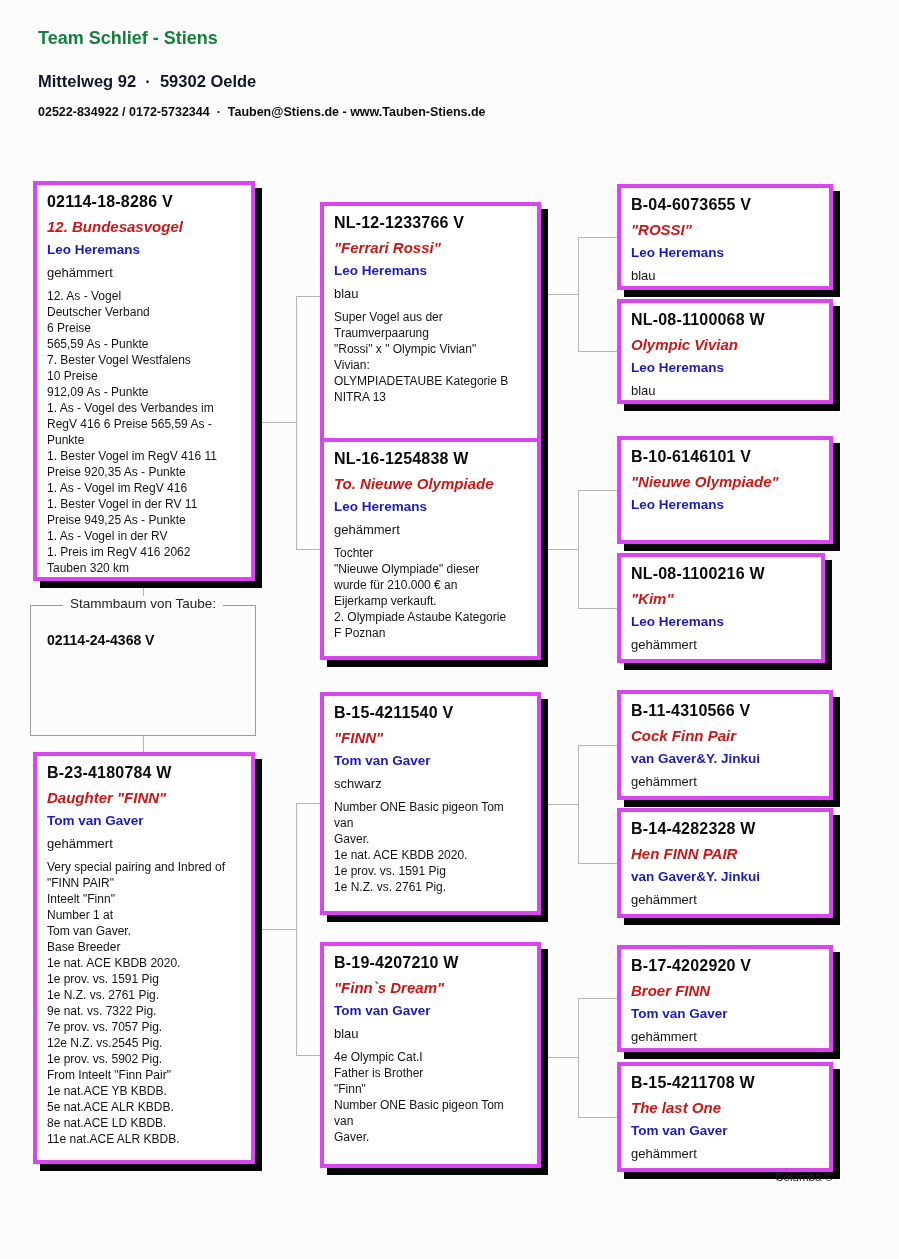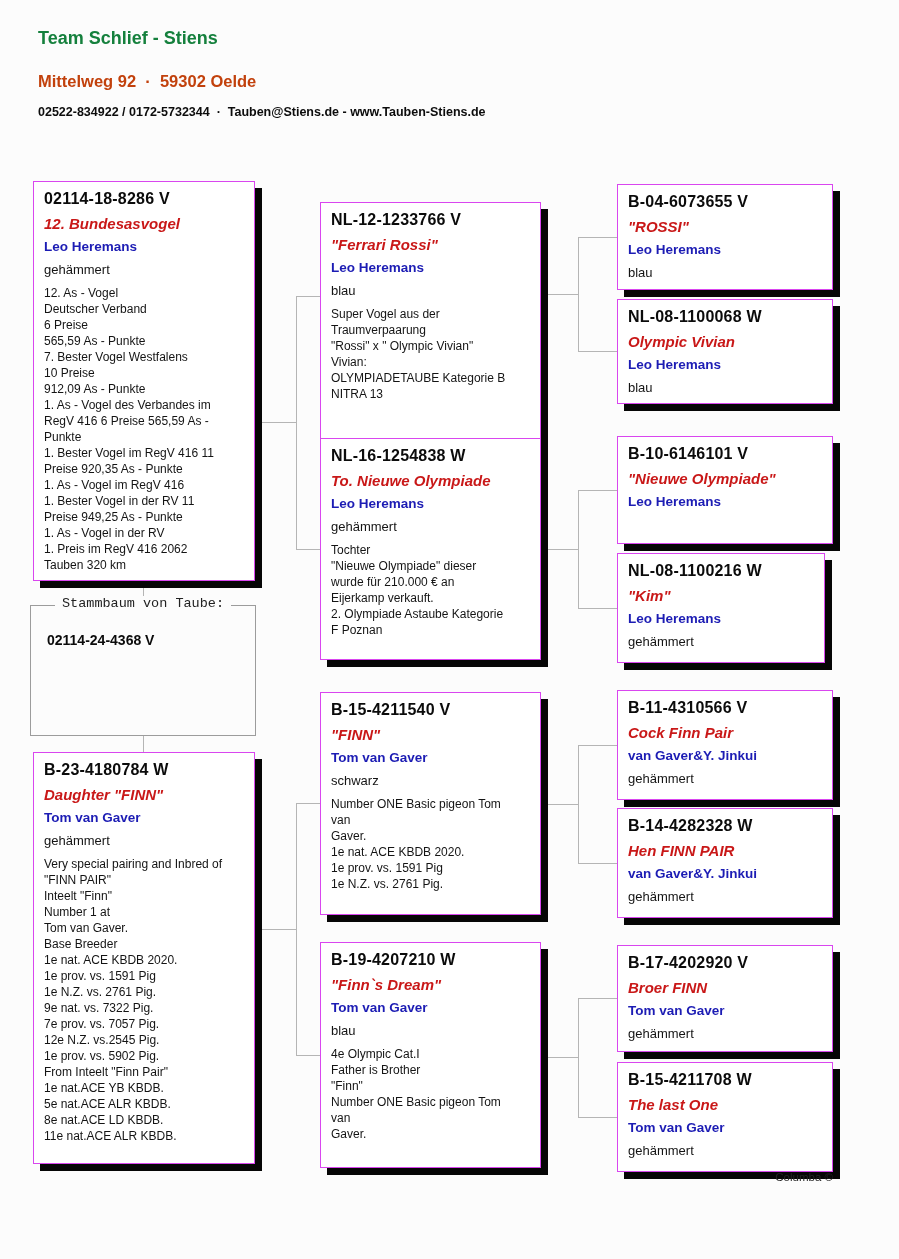--- a/index.html
+++ b/index.html
@@ -3,41 +3,41 @@
 <meta charset="utf-8">
 <style>
   html,body { margin:0; padding:0; background:#e8e8e8; }
   .page {
     position:relative; width:899px; height:1259px; margin:0 auto;
     background:#fcfcfc; font-family:"Liberation Sans", sans-serif; color:#111;
     overflow:hidden;
   }
   
   .hdr-team   { position:absolute; left:38px; top:28px;  font-size:18px; font-weight:bold; color:#15803d; }
-  .hdr-addr   { position:absolute; left:38px; top:72px;  font-size:16.5px; font-weight:bold; color:#c2410c; white-space:pre; }
+  .hdr-addr   { position:absolute; left:38px; top:72px;  font-size:16.5px; font-weight:bold; color:#0f172a; white-space:pre; }
   .hdr-contact{ position:absolute; left:38px; top:105px; font-size:12.5px; font-weight:bold; color:#0c0c0c; white-space:pre; }
   
   .pbox {
     position:absolute; box-sizing:border-box; background:#ffffff;
-    border:1px solid #d946ef; box-shadow:7px 7px 0 #060606;
+    border:4px solid #d946ef; box-shadow:7px 7px 0 #060606;
     padding:8px 10px; overflow:hidden;
   }
   .ring    { font-size:16px;   font-weight:bold; color:#0b0b0b; margin-bottom:7px; letter-spacing:.2px; }
   .pname   { font-size:15px;   font-weight:bold; font-style:italic; color:#c91818; margin-bottom:7px; }
   .breeder { font-size:13.5px; font-weight:bold; color:#1c1cb4; margin-bottom:8px; }
   .pcolor  { font-size:13px;   color:#141414; margin-bottom:8px; min-height:15px; }
   .pdetails{ font-size:12px;   line-height:16px; color:#141414; white-space:pre-line; }
   
   .subject {
     position:absolute; left:30px; top:605px; width:226px; height:131px;
     box-sizing:border-box; border:1px solid #9c9c9c; background:#fcfcfc;
   }
   .subject-legend {
     position:absolute; top:-10px; left:50%; transform:translateX(-50%);
-    background:#fcfcfc; padding:0 7px; font-size:13.5px; color:#222; white-space:nowrap;font-family:Liberation Mono, monospace;
+    background:#fcfcfc; padding:0 7px; font-size:13.5px; color:#222; white-space:nowrap;
   }
   .subject-ring { margin:26px 0 0 16px; font-size:14px; font-weight:bold; color:#0b0b0b; }
   
   .cl { position:absolute; background:#b5b5b5; }
   .clh { height:1px; }
   .clv { width:1px; }
   
   .credit { position:absolute; left:617px; top:1171px; width:216px; text-align:right; font-size:11.5px; color:#222; }
 </style>
 </head>

